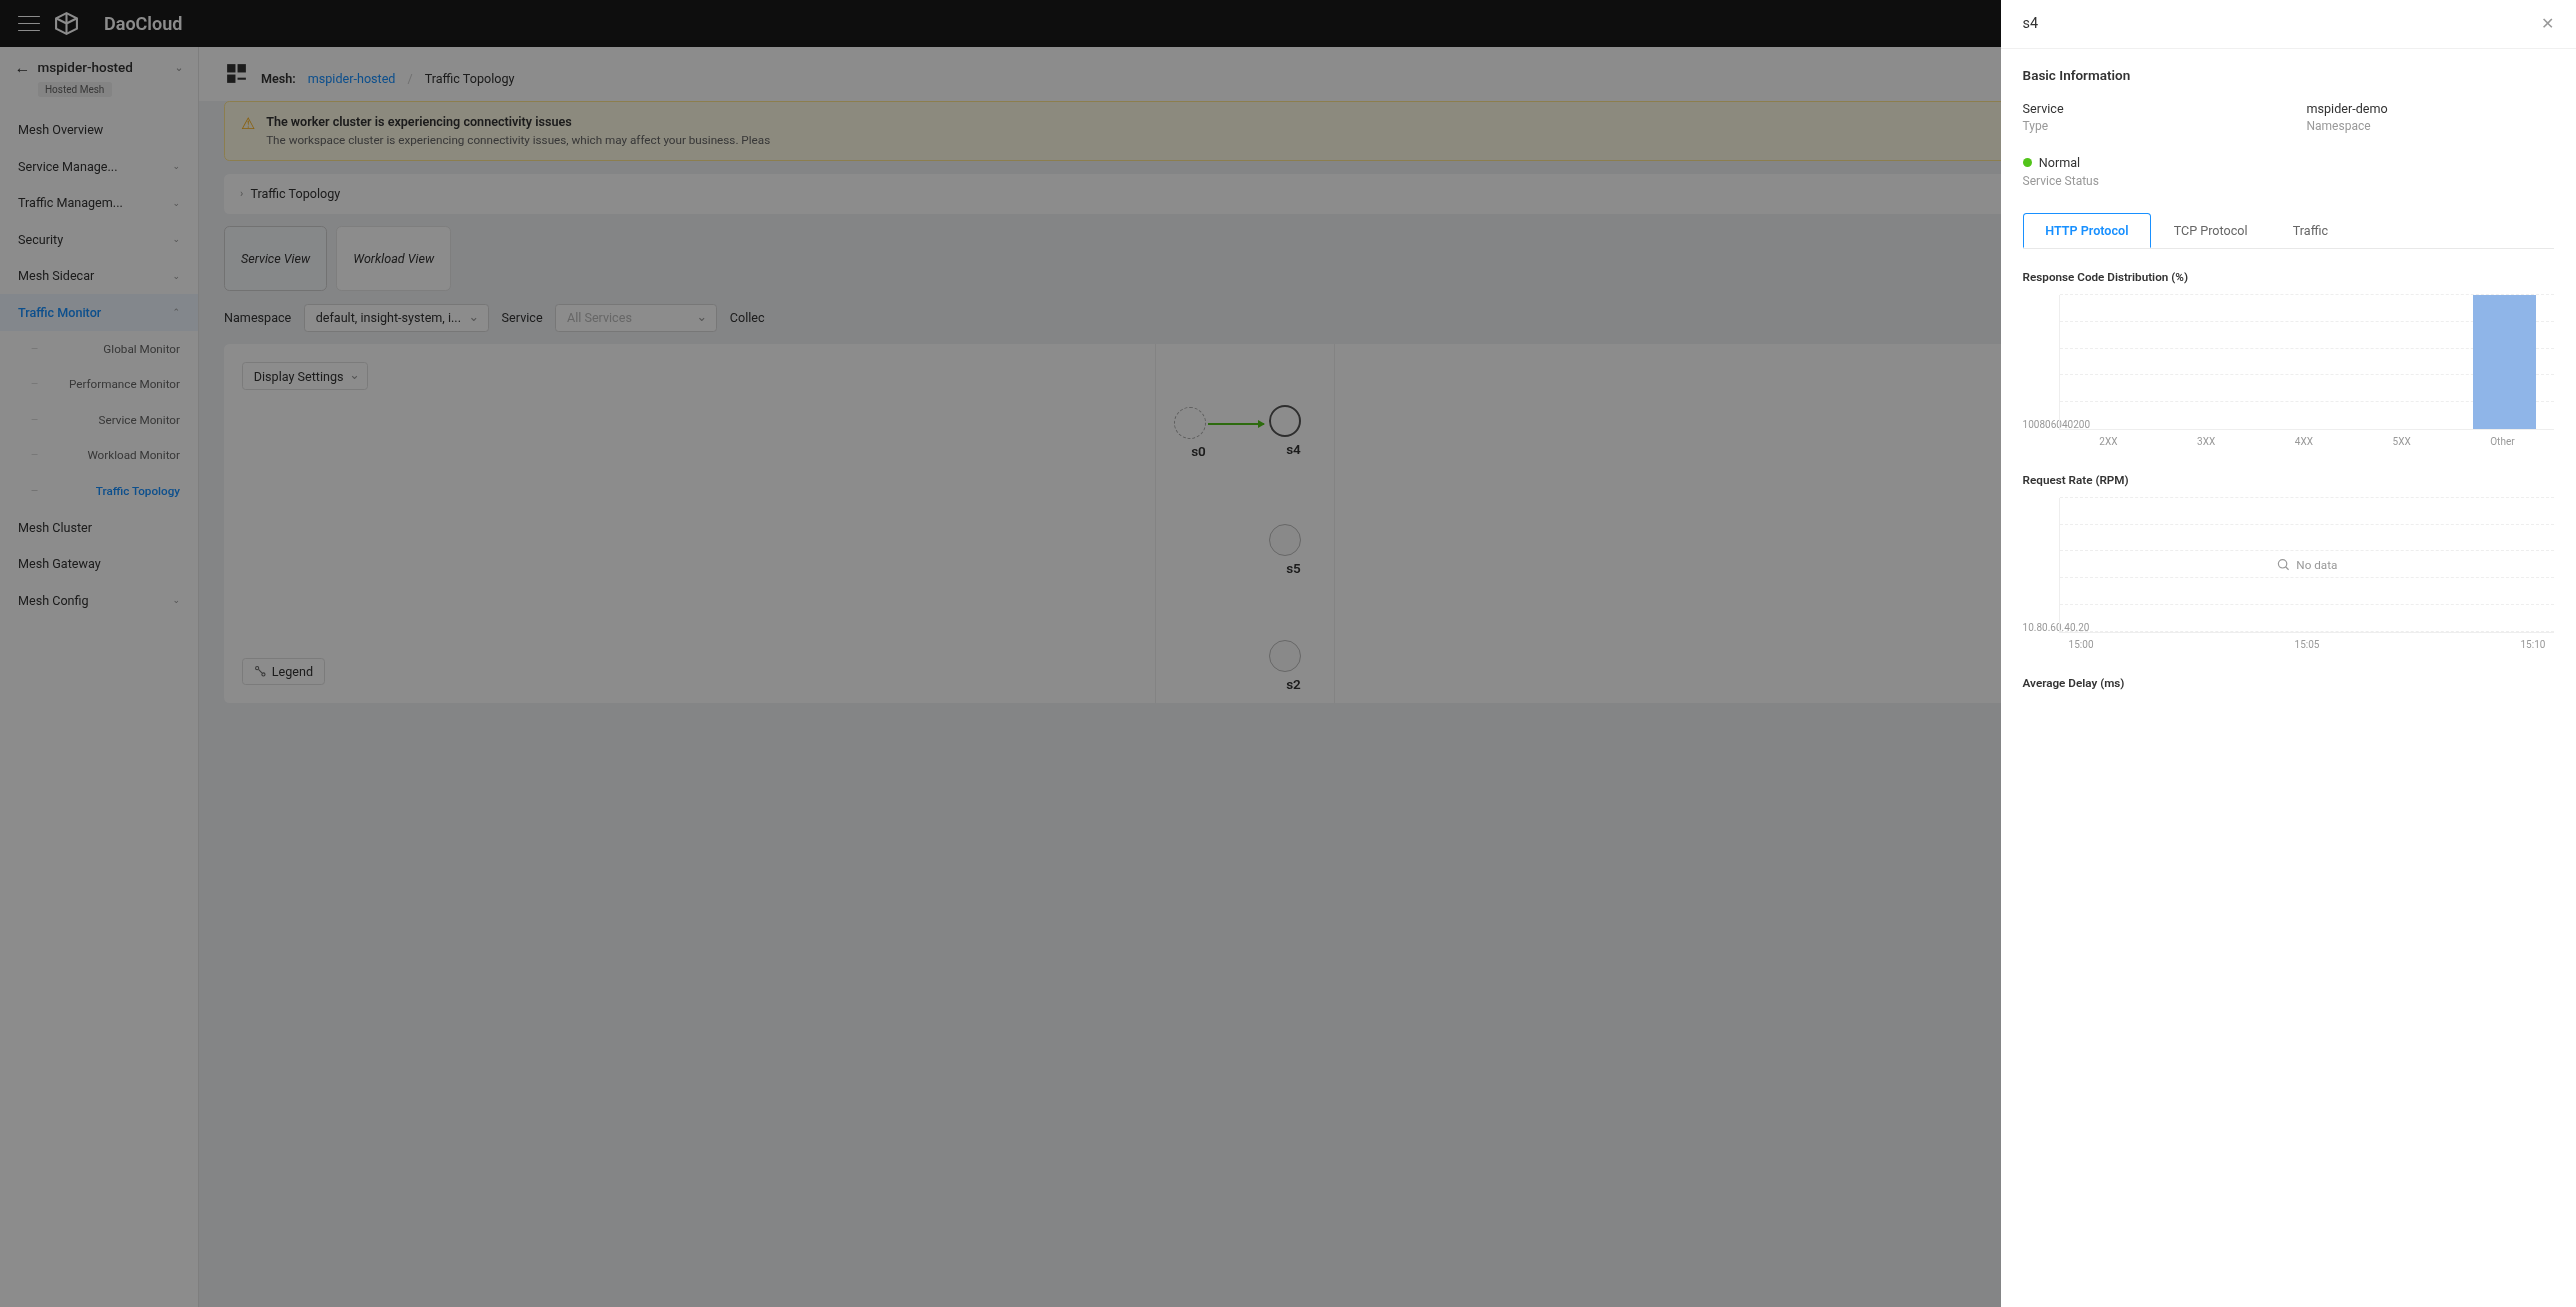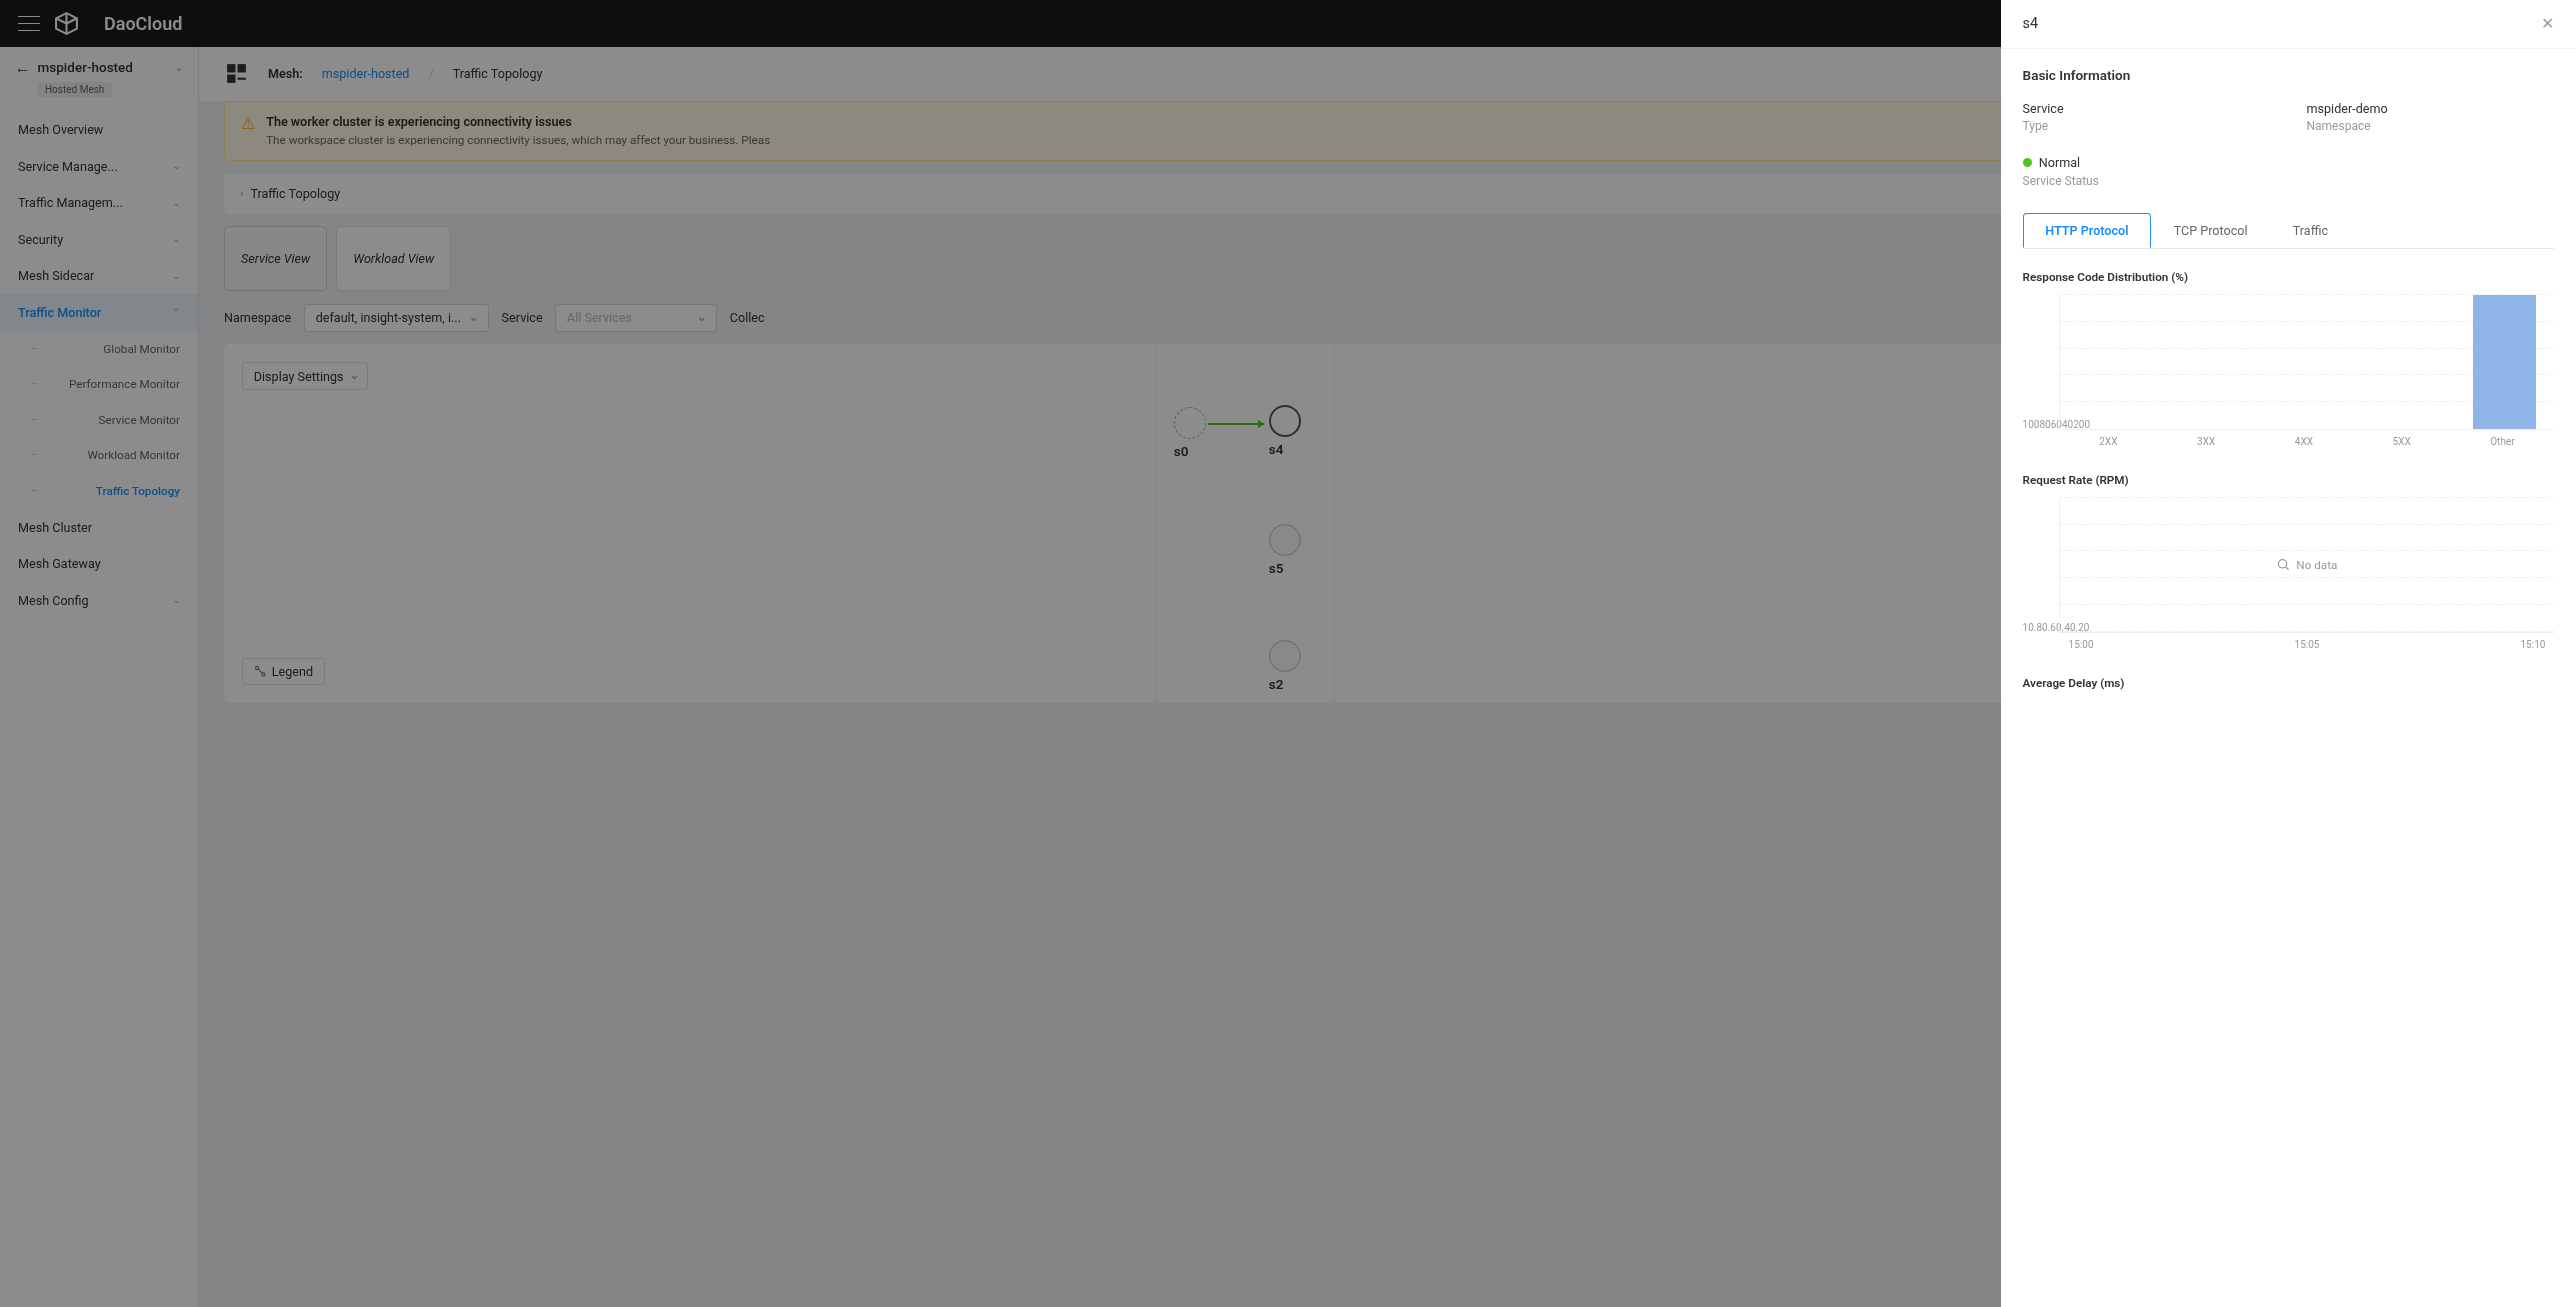--- a/index.html
+++ b/index.html
@@ -25,21 +25,21 @@
 
 .nav { flex: 1; padding: 3.6px 0; }
 .nav-item { display: flex; align-items: center; justify-content: space-between; padding: 10.8px 18px; cursor: pointer; color: #333; }
 .nav-item.active { background: #eef6ff; color: #1890ff; font-weight: 500; }
 .nav-item.sub { padding-left: 31px; color: #666; font-size: 11.7px; }
 .nav-item.sub::before { content: "—"; color: #ccc; margin-right: 9px; font-size: 9px; }
 .nav-item.sub.active { color: #1890ff; background: transparent; }
 .nav-item .caret { font-size: 9px; color: #999; }
 
 .main { flex: 1; display: flex; flex-direction: column; overflow: hidden; background: #f0f2f5; }
-.breadcrumb-bar { padding: 14.4px 25px; display: flex; align-items: center; gap: 19px; background: #fff; }
+.breadcrumb-bar { padding: 14.4px 25px; display: flex; align-items: flex-end; gap: 12px; background: #fff; }
 .bc-icon { width: 25px; height: 25px; color: #333; }
 .bc-label { font-weight: 600; }
 .bc-link { color: #1890ff; }
 .bc-sep { color: #ccc; }
 .bc-current { color: #333; }
 
 .content { flex: 1; padding: 0 25px 18px; overflow-y: auto; }
 
 .alert { background: #fffbe6; border: 0.9px solid #ffe58f; border-radius: 5.4px; padding: 12.6px 16px; display: flex; gap: 10.8px; margin-bottom: 12.6px; }
 .alert-icon { color: #faad14; font-size: 16px; }
@@ -58,21 +58,21 @@
 .select { background: #fff; border: 0.9px solid #d9d9d9; border-radius: 3.6px; padding: 5.4px 27px 5.4px 10.8px; min-width: 162px; position: relative; cursor: pointer; }
 .select::after { content: "⌄"; position: absolute; right: 9px; top: 3.6px; color: #999; }
 .select.placeholder { color: #bbb; }
 
 .canvas { background: #fff; border-radius: 5.4px; height: 359px; position: relative; overflow: hidden; }
 .canvas-inner { position: absolute; left: 40%; top: 0; width: 180px; height: 100%; border-left: 0.9px solid #eee; border-right: 0.9px solid #eee; }
 .display-settings { position: absolute; left: 18px; top: 18px; background: #fff; border: 0.9px solid #e0e0e0; border-radius: 3.6px; padding: 5.4px 23.4px 5.4px 10.8px; cursor: pointer; }
 .display-settings::after { content: "⌄"; position: absolute; right: 7.2px; top: 3.6px; color: #999; }
 .legend-btn { position: absolute; left: 18px; bottom: 18px; background: #fff; border: 0.9px solid #e0e0e0; border-radius: 3.6px; padding: 5.4px 10.8px; display: flex; align-items: center; gap: 5.4px; cursor: pointer; }
 
-.node { position: absolute; text-align: left; }
+.node { position: absolute; text-align: right; }
 .node-circle { width: 32px; height: 32px; border-radius: 50%; margin: 0 auto 3.6px; }
 .node-dashed { border: 1.8px dashed #aaa; }
 .node-solid { border: 2.7px solid #555; }
 .node-gray { border: 1.8px solid #bbb; background: #fafafa; }
 .node-label { font-size: 13.5px; font-weight: 600; color: #333; }
 .arrow { position: absolute; height: 1.8px; background: #52c41a; }
 .arrow::after { content: ""; position: absolute; right: -0.9px; top: -3.6px; border-left: 7.2px solid #52c41a; border-top: 4.5px solid transparent; border-bottom: 4.5px solid transparent; }
 
 .overlay { position: fixed; inset: 0; background: rgba(0,0,0,0.45); display: flex; justify-content: flex-end; z-index: 100; }
 .drawer { width: 575px; background: #fff; height: 100%; display: flex; flex-direction: column; overflow: hidden; }

